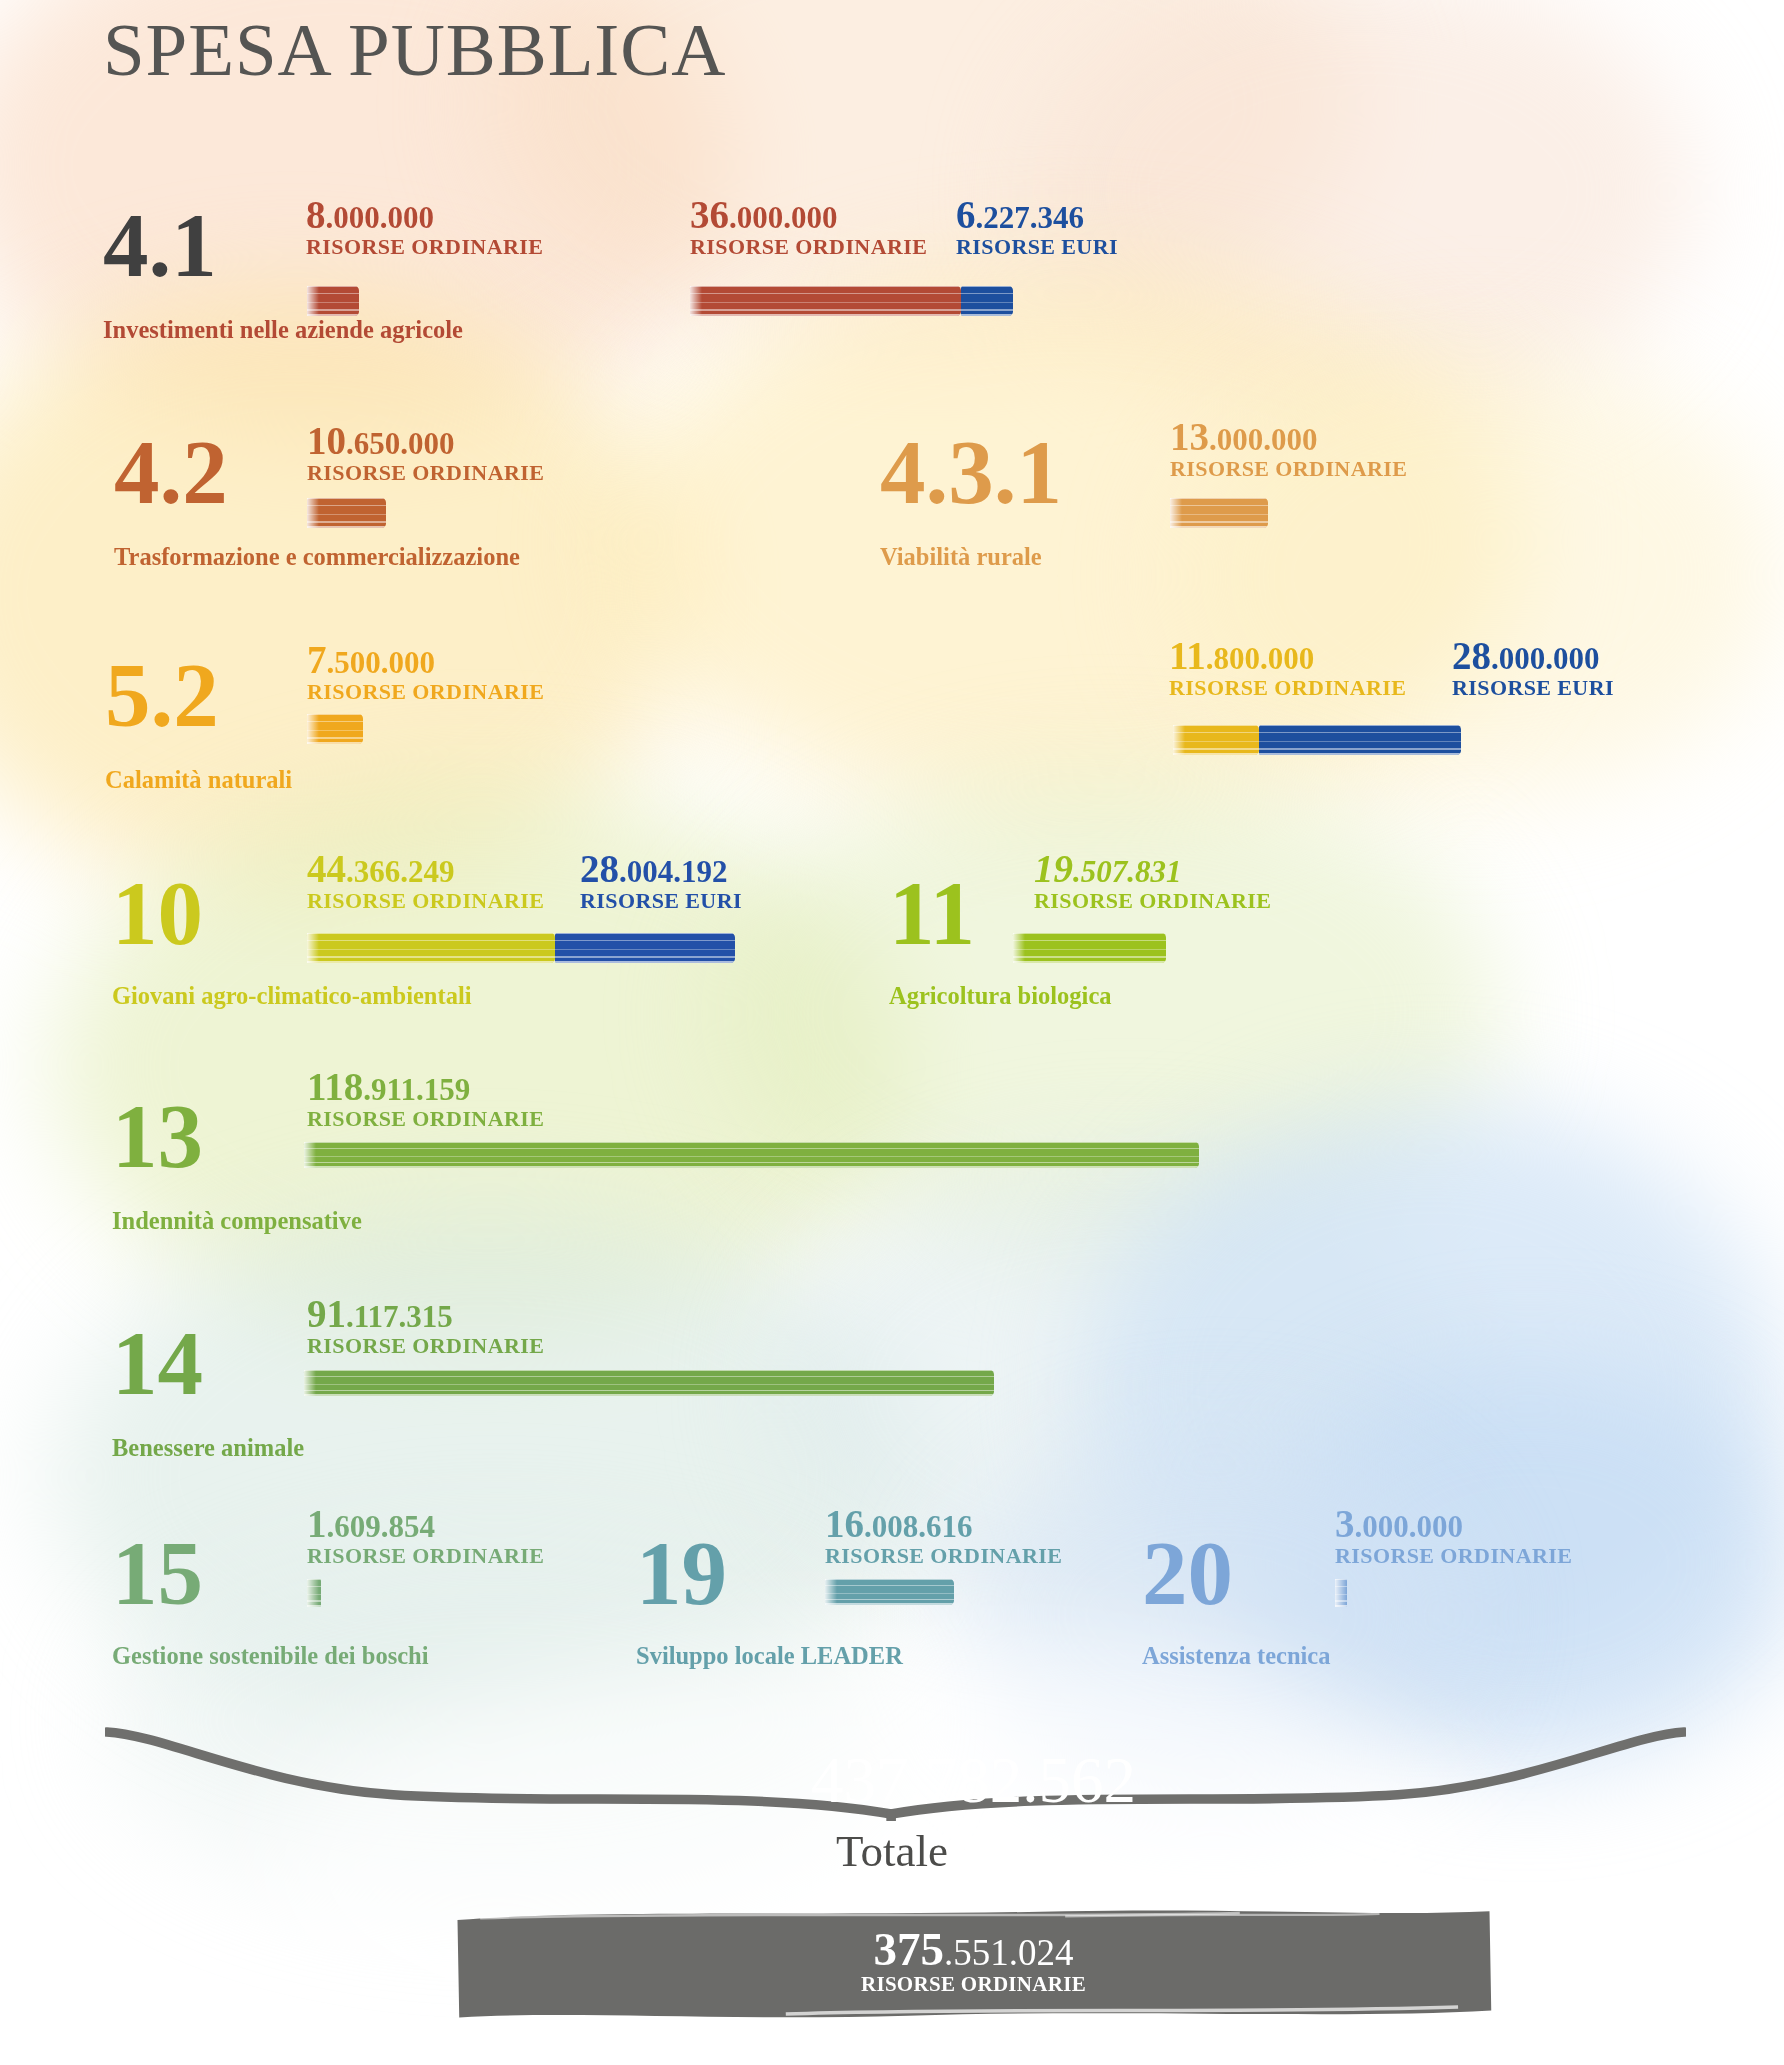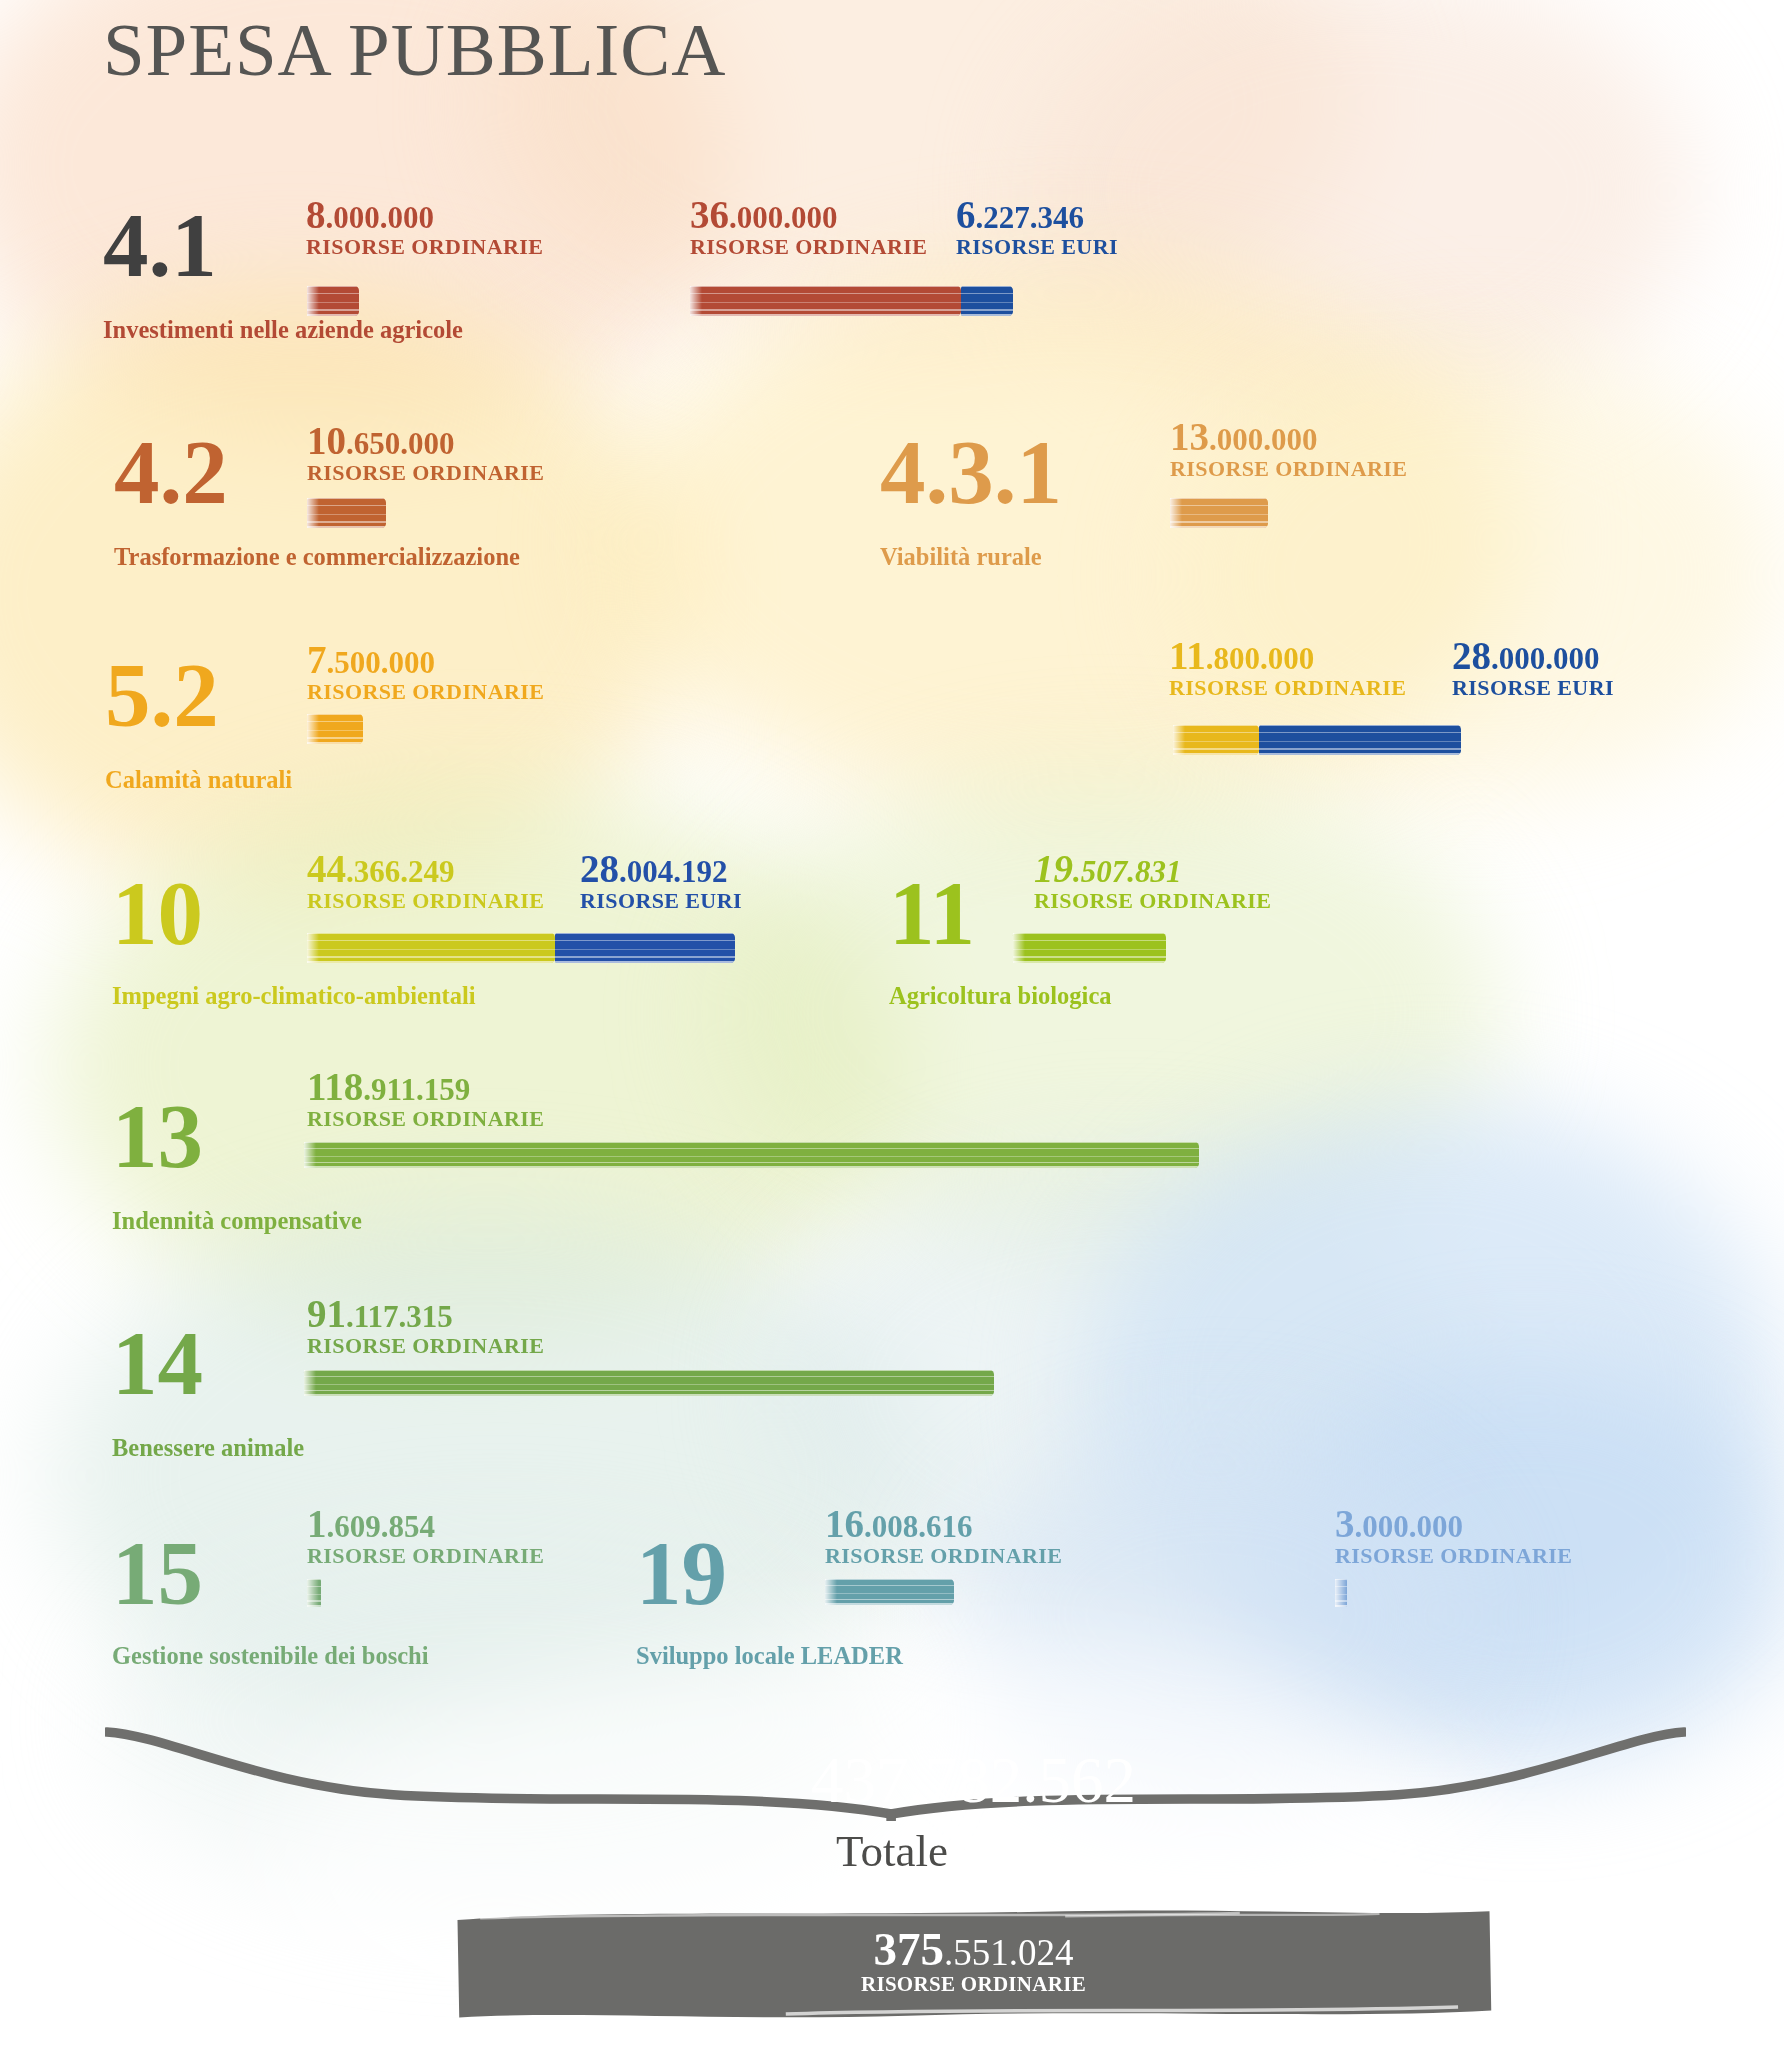--- a/index.html
+++ b/index.html
@@ -226,21 +226,21 @@
     <span class="vamount" style="color:#1d4f9e;"><b>28</b><span class="small">.000.000</span></span>
     <span class="vcap" style="color:#1d4f9e;">RISORSE EURI</span>
   </div>
   <div class="barwrap" style="left:1173px; top:725px; width:288px;">
     <div class="seg" style="background:#e8b81c; width:86px;"></div>
     <div class="seg nofade" style="background:#1d4f9e; width:203px;"></div>
   </div>
 
   <div class="measure" style="left:112px; top:860px; width:454px; height:118px;">
     <div class="mnum" style="color:#cbc91e;">10</div>
-    <div class="mlabel" style="color:#cbc91e; top:122px;">Impegni agro-climatico-ambientali</div>
+    <div class="mlabel" style="color:#cbc91e; top:122px;">Giovani agro-climatico-ambientali</div>
   </div>
   <div class="vgroup" style="left:307px; top:849px;">
     <span class="vamount" style="color:#cbc91e;"><b>44</b><span class="small">.366.249</span></span>
     <span class="vcap" style="color:#cbc91e;">RISORSE ORDINARIE</span>
   </div>
   <div class="vgroup" style="left:580px; top:849px;">
     <span class="vamount" style="color:#2350a8;"><b>28</b><span class="small">.004.192</span></span>
     <span class="vcap" style="color:#2350a8;">RISORSE EURI</span>
   </div>
   <div class="barwrap" style="left:307px; top:933px; width:428px;">
@@ -301,20 +301,24 @@
     <div class="mlabel" style="color:#64a0aa; top:122px;">Sviluppo locale LEADER</div>
   </div>
   <div class="vgroup" style="left:825px; top:1504px;">
     <span class="vamount" style="color:#64a0aa;"><b>16</b><span class="small">.008.616</span></span>
     <span class="vcap" style="color:#64a0aa;">RISORSE ORDINARIE</span>
   </div>
   <div class="barwrap" style="left:825px; top:1579px; width:129px; height:26px;">
     <div class="seg" style="background:#64a0aa; width:100%;"></div>
   </div>
 
+  <div class="measure" style="left:1142px; top:1520px; width:454px; height:118px;">
+    <div class="mnum" style="color:#7da6d8;">20</div>
+    <div class="mlabel" style="color:#7da6d8; top:122px;">Assistenza tecnica</div>
+  </div>
   <div class="vgroup" style="left:1335px; top:1504px;">
     <span class="vamount" style="color:#7da6d8;"><b>3</b><span class="small">.000.000</span></span>
     <span class="vcap" style="color:#7da6d8;">RISORSE ORDINARIE</span>
   </div>
   <div class="barwrap" style="left:1335px; top:1579px; width:12.2px; height:28px;">
     <div class="seg tiny" style="background:#7da6d8; width:100%;"></div>
   </div>
 
   <svg id="brace" viewBox="0 0 1810 110" preserveAspectRatio="none">
     <path d="M2,8 C70,12 180,70 330,80 C520,92 740,74 900,102 C1060,74 1290,92 1480,80 C1630,70 1742,12 1808,8" fill="none" stroke="#6f6f6d" stroke-width="11" stroke-linecap="round"></path>

